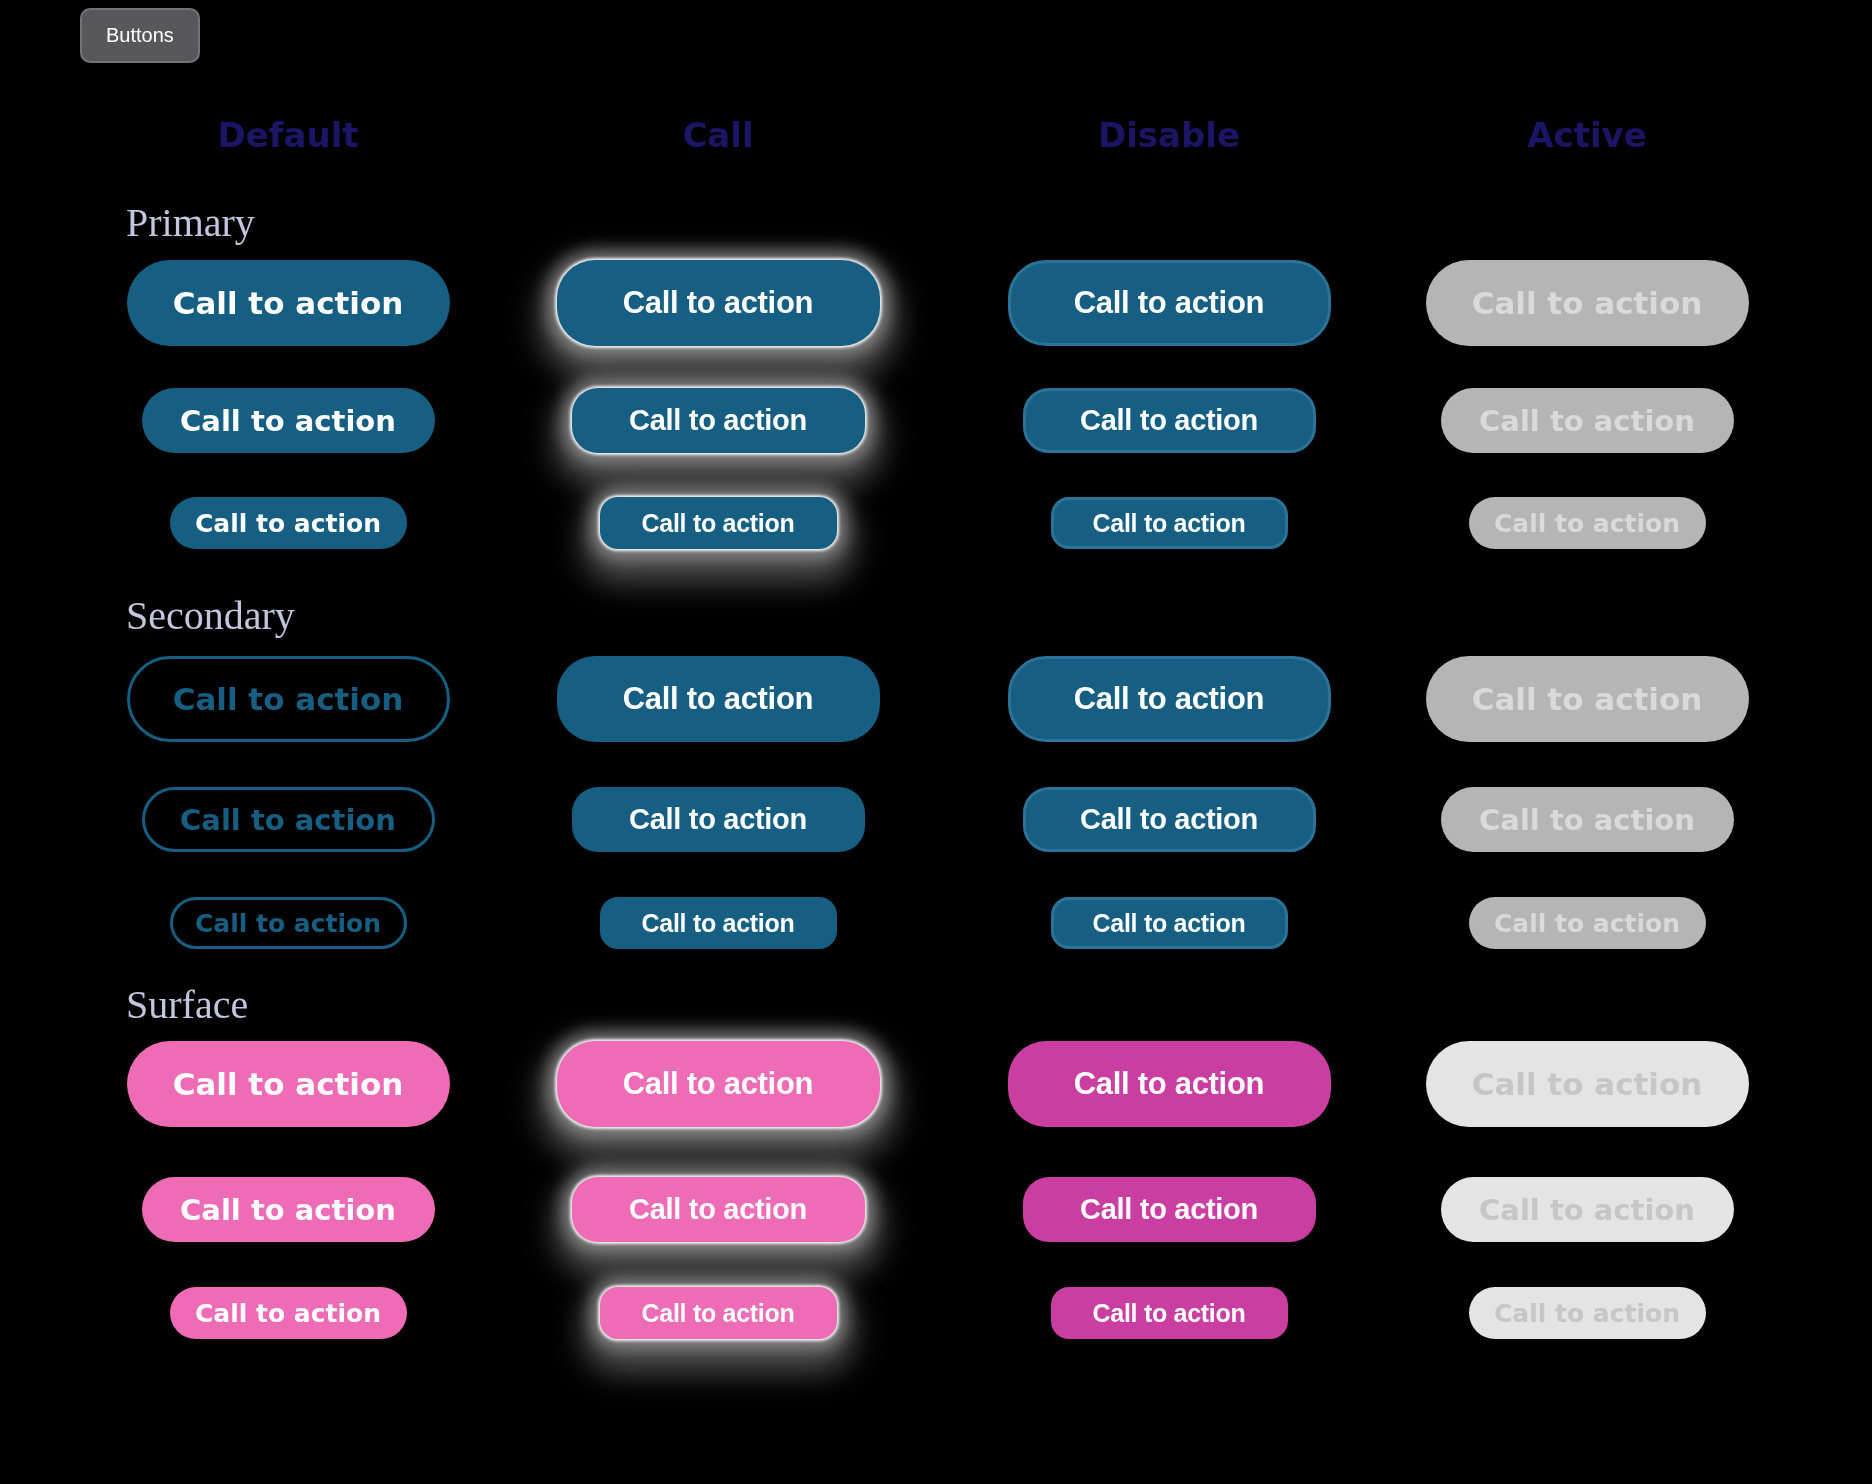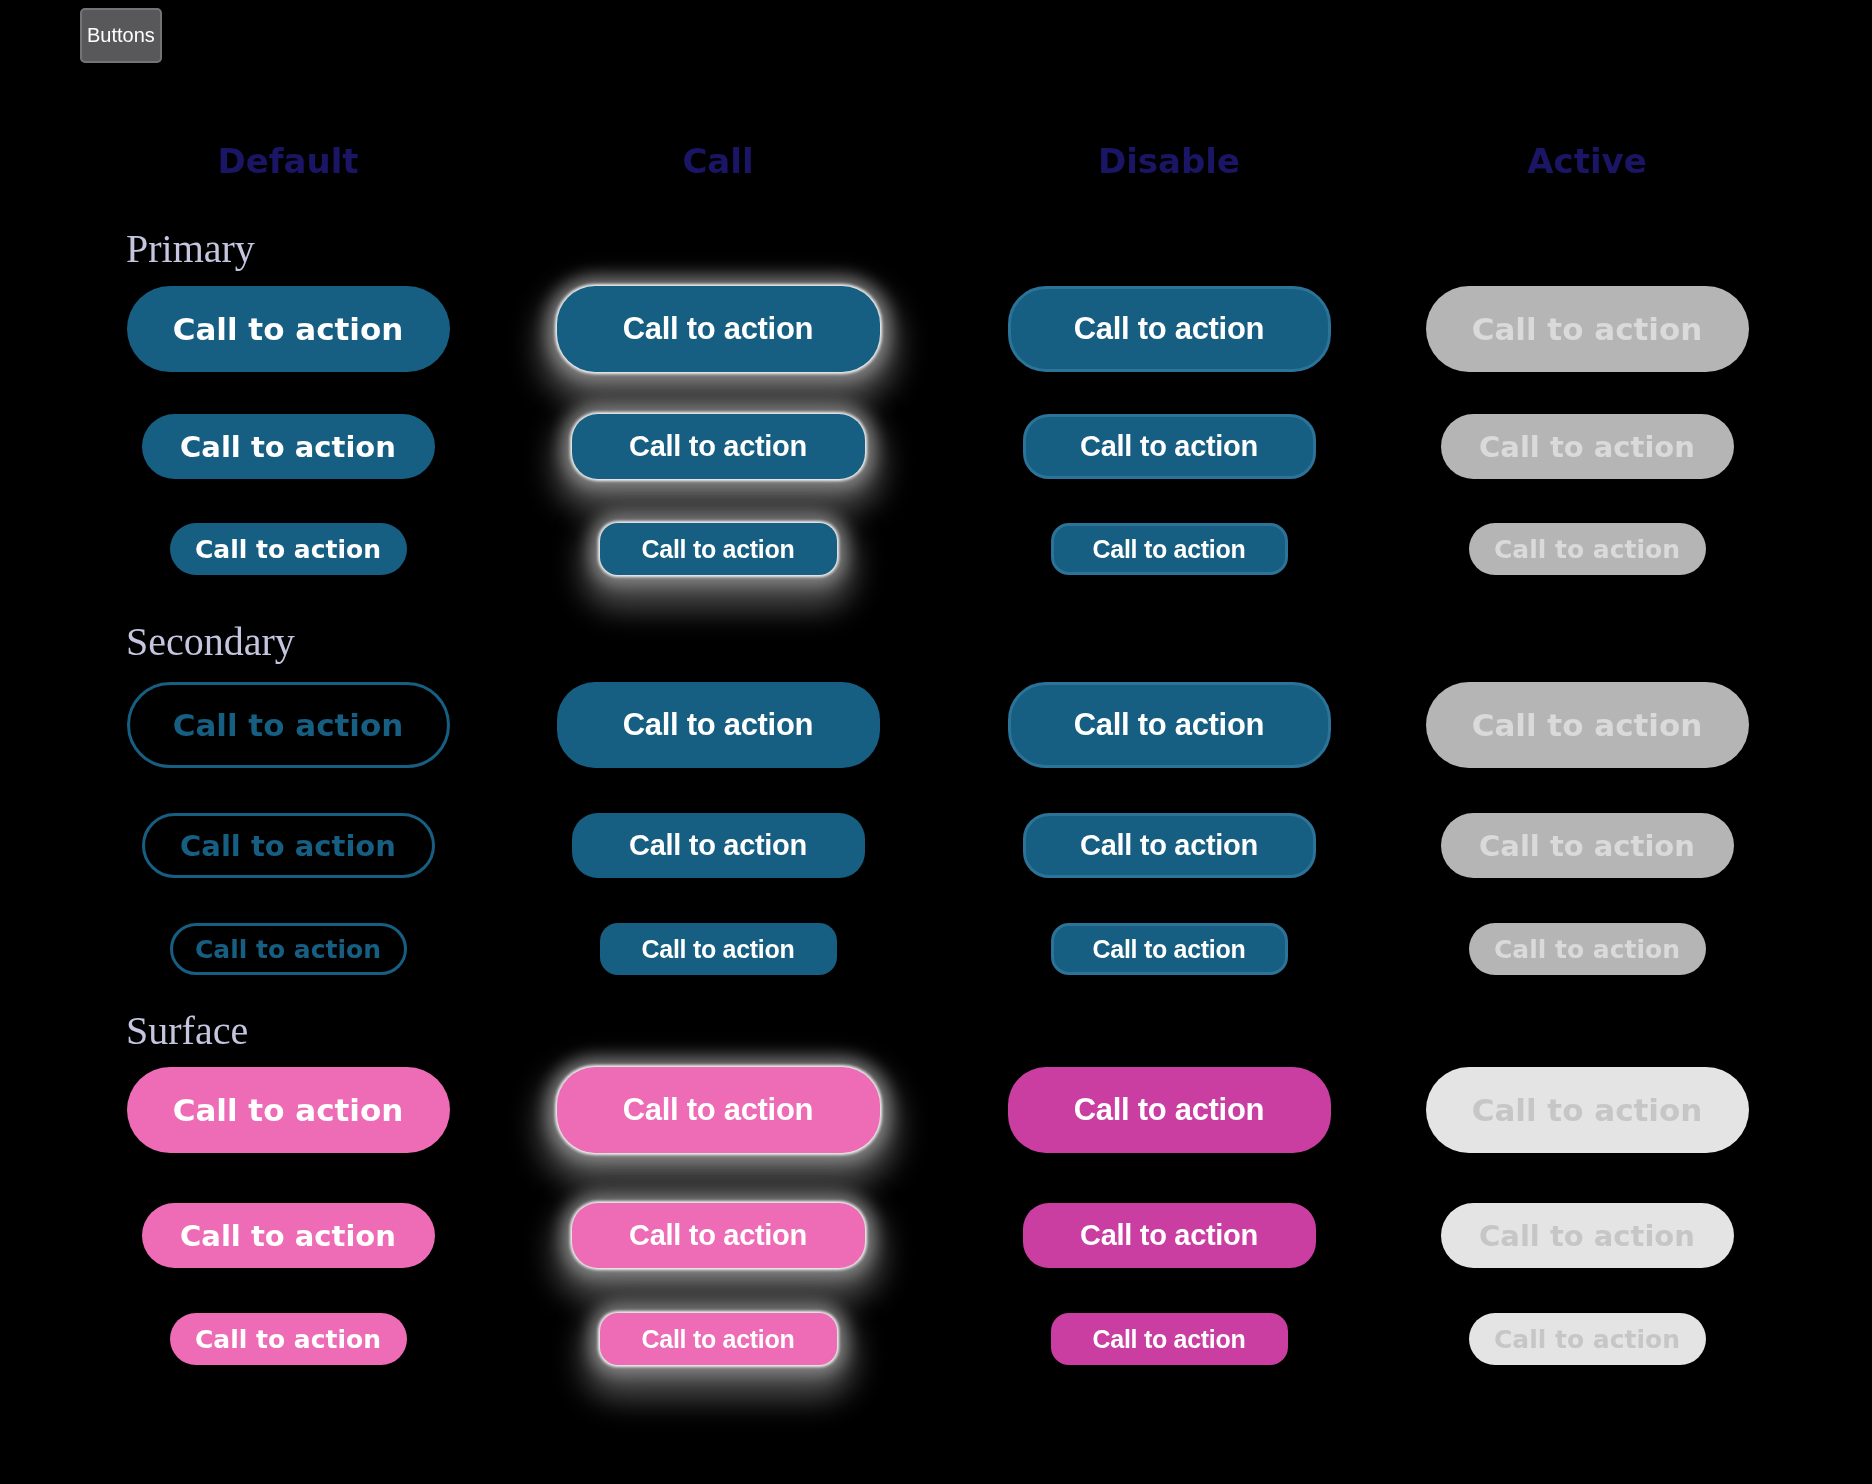--- a/index.html
+++ b/index.html
@@ -16,45 +16,45 @@
 
   
   .chip-row {
     height: 57px;
     margin: 8px 0 0 80px;
   }
   .chip {
     display: inline-flex;
     align-items: center;
     height: 55px;
-    padding: 0 5px;
+    padding: 0 24px;
     box-sizing: border-box;
     background: var(--chip-bg, #58585a);
     border: 2px solid var(--chip-border, #747477);
-    border-radius: 5px;
+    border-radius: 10px;
     color: var(--chip-text, #fff);
     font-size: 20px;
     font-family: "Liberation Sans", sans-serif;
   }
 
   
   .grid {
     display: grid;
     grid-template-columns: 424px 436px 466px 370px;
     margin-left: 76px;
   }
   .cell {
     display: flex;
     align-items: center;
     justify-content: center;
   }
 
   
   .headers {
-    margin-top: 75px;
+    margin-top: 49px;
     height: 41px;
   }
   .col-header {
     text-align: center;
     align-self: center;
     font-size: 34px;
     font-weight: 700;
     color: var(--header-text, #1b1566);
     font-family: "DejaVu Sans", sans-serif;
   }

